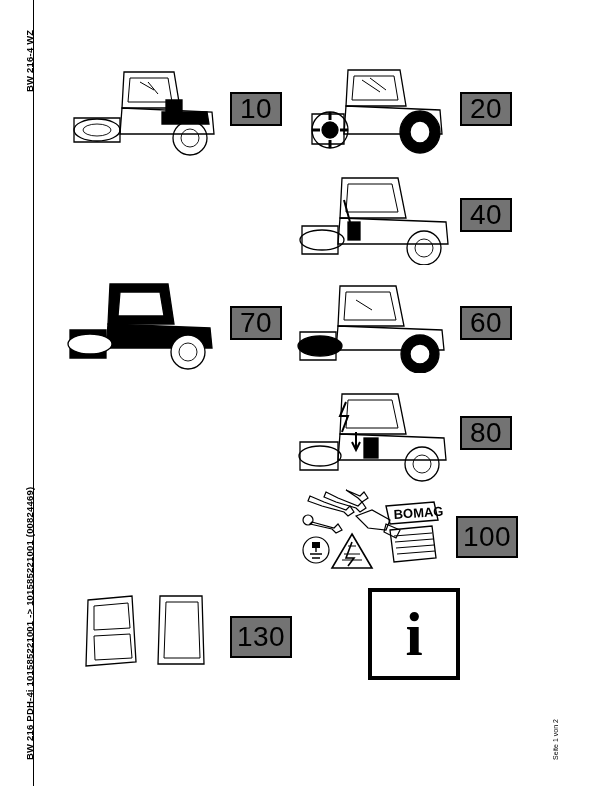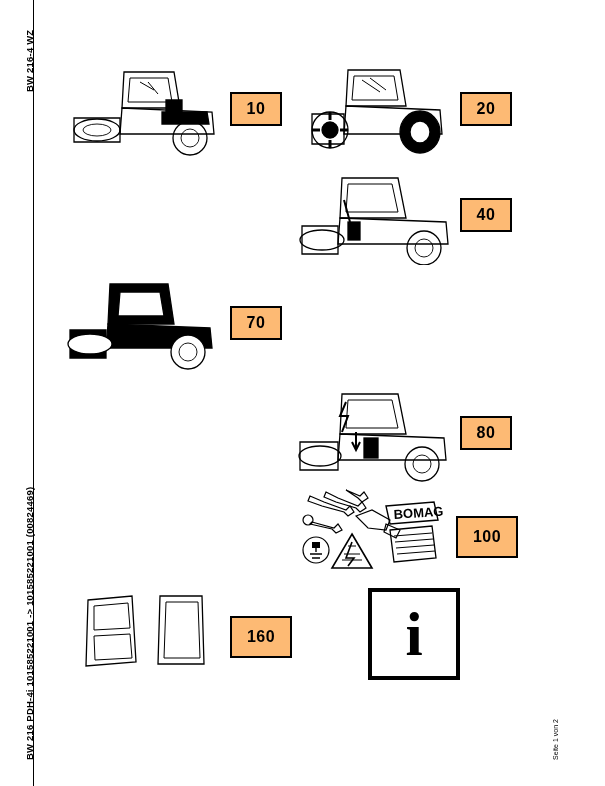--- a/index.html
+++ b/index.html
@@ -63,26 +63,26 @@
     position: absolute;
   }
   .art {
     position: absolute;
     left: 0;
     top: 0;
   }
   .numbox {
     position: absolute;
     border: 2px solid #000;
-    background: #fdba74;
+    background: #737373;
     display: flex;
     align-items: center;
     justify-content: center;
-    font-weight: bold;
-    font-size: 16px;
+    font-weight: normal;
+    font-size: 28px;
     letter-spacing: 0.5px;
     box-sizing: border-box;
   }
   .numbox.w1 { width: 52px; height: 34px; }
   .numbox.w2 { width: 62px; height: 42px; }
   
   .infobox {
     position: absolute;
     border: 3px solid #000;
     background: #fff;
@@ -190,20 +190,37 @@
           <path d="M8 52 L44 52 L44 80 L8 80 Z" fill="#000"></path>
           <ellipse cx="28" cy="66" rx="22" ry="10" fill="#fff"></ellipse>
           <circle cx="126" cy="74" r="17" fill="#fff"></circle>
           <circle cx="126" cy="74" r="9" fill="#fff" stroke-width="0.9"></circle>
         </g>
       </svg>
     </div>
     <div class="numbox w1" style="left:168px; top:28px;">70</div>
   </div>
 
+  <div class="item" style="left:294px; top:278px; width:236px; height:95px;">
+    <div class="art">
+      <svg width="185" height="95" viewBox="0 0 185 95">
+        <g fill="none" stroke="#000" stroke-width="1.3">
+          <path d="M46 8 L102 8 L110 48 L44 48 Z"></path>
+          <path d="M52 14 L96 14 L102 42 L50 42 Z" stroke-width="1"></path>
+          <path d="M44 48 L148 52 L150 72 L42 72 Z"></path>
+          <path d="M6 54 L42 54 L42 82 L6 82 Z"></path>
+          <ellipse cx="26" cy="68" rx="22" ry="10" fill="#000"></ellipse>
+          <circle cx="126" cy="76" r="19" fill="#000"></circle>
+          <circle cx="126" cy="76" r="10" fill="#fff"></circle>
+          <path d="M62 22 L78 32" stroke-width="1"></path>
+        </g>
+      </svg>
+    </div>
+    <div class="numbox w1" style="left:166px; top:28px;">60</div>
+  </div>
 
 
   <div class="item" style="left:294px; top:388px; width:236px; height:95px;">
     <div class="art">
       <svg width="185" height="95" viewBox="0 0 185 95">
         <g fill="none" stroke="#000" stroke-width="1.3">
           <path d="M48 6 L104 6 L112 46 L46 46 Z"></path>
           <path d="M54 12 L98 12 L104 40 L52 40 Z" stroke-width="1"></path>
           <path d="M46 46 L150 50 L152 72 L44 72 Z"></path>
           <path d="M6 54 L44 54 L44 82 L6 82 Z"></path>
@@ -258,21 +275,21 @@
       <svg width="160" height="80" viewBox="0 0 160 80">
         <g fill="none" stroke="#000" stroke-width="1.3">
           <path d="M14 6 L58 2 L62 68 L12 72 Z"></path>
           <path d="M20 12 L54 9 L56 34 L20 36 Z" stroke-width="1"></path>
           <path d="M20 42 L56 40 L58 64 L21 66 Z" stroke-width="1"></path>
           <path d="M86 2 L128 2 L130 70 L84 70 Z"></path>
           <path d="M92 8 L124 8 L126 64 L90 64 Z" stroke-width="1"></path>
         </g>
       </svg>
     </div>
-    <div class="numbox w2" style="left:156px; top:22px;">160</div>
+    <div class="numbox w2" style="left:156px; top:22px;">130</div>
   </div>
 
   <div class="infobox" style="left:368px; top:588px; width:92px; height:92px;">
     <div class="inner">
       <span class="info-i">i</span>
     </div>
   </div>
 
 </div>
 

